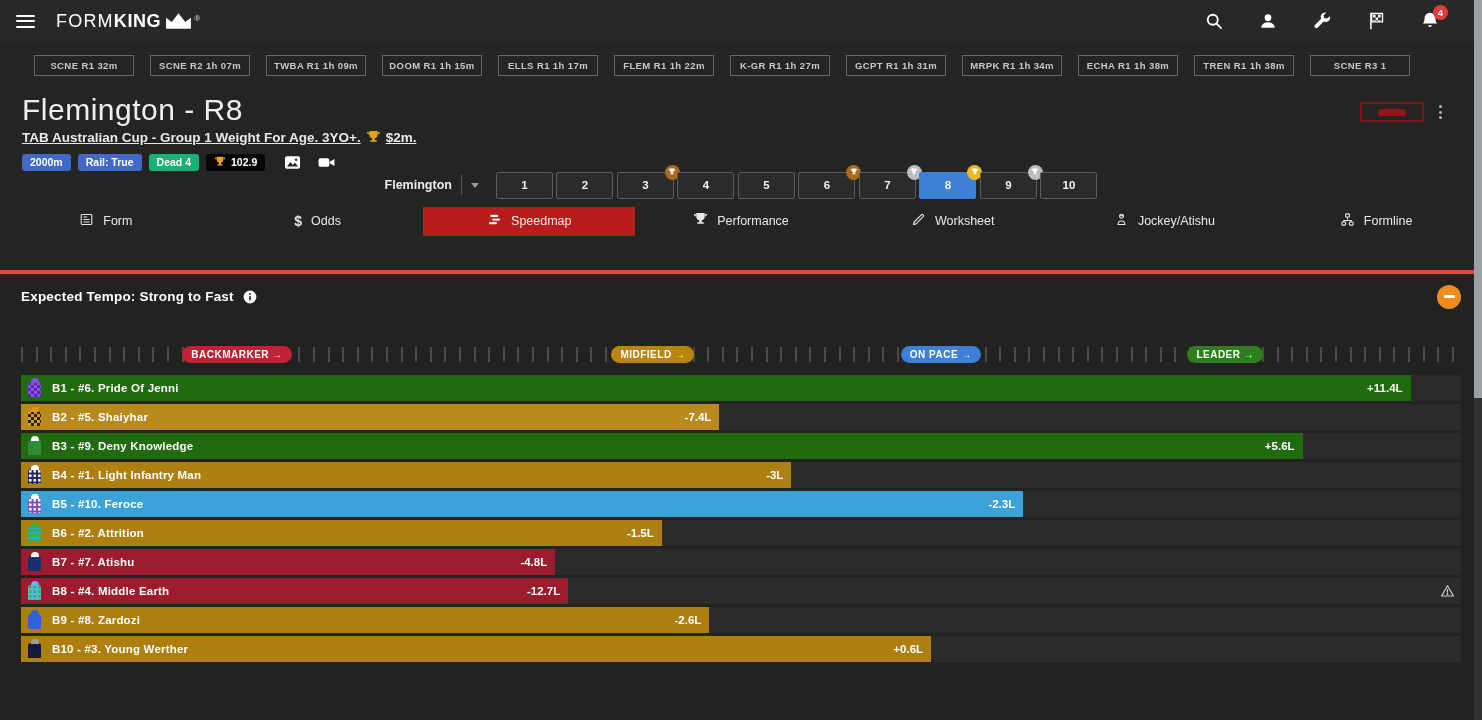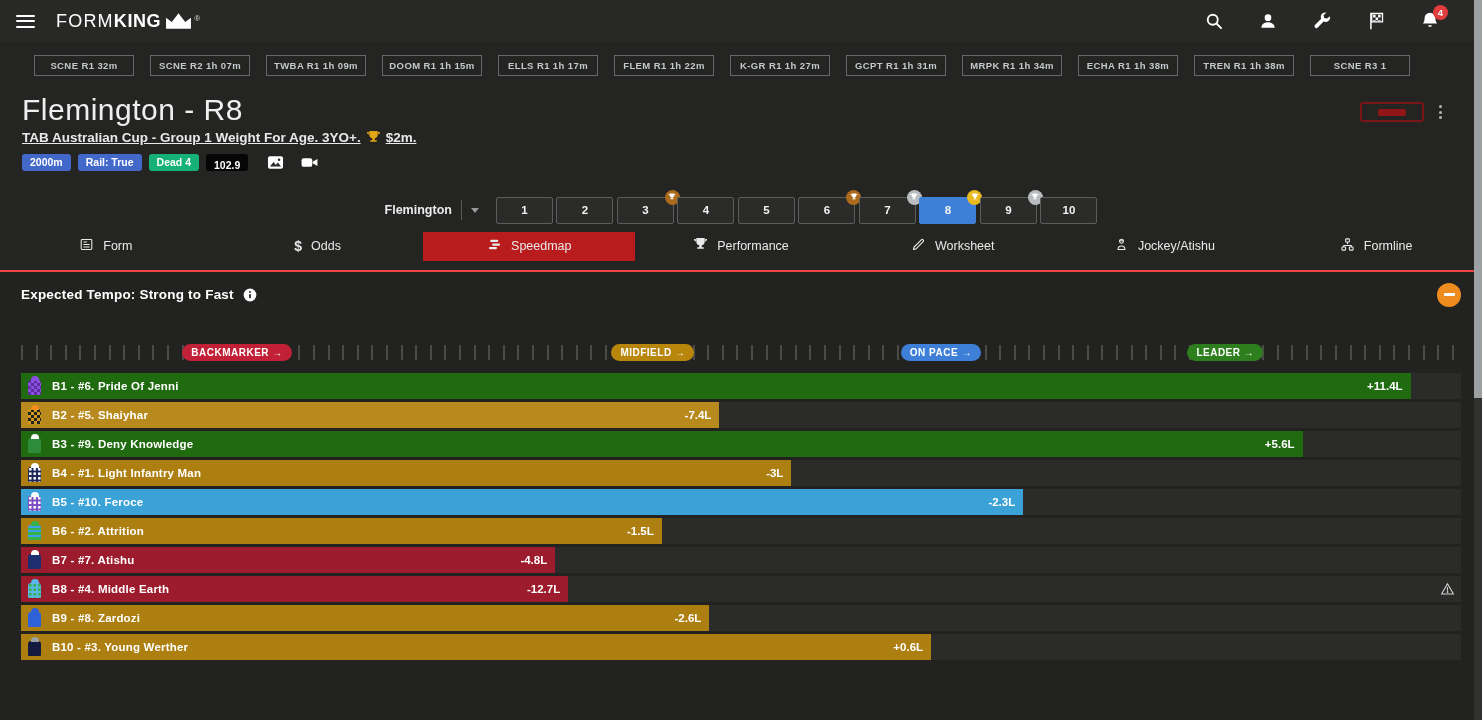--- a/index.html
+++ b/index.html
@@ -31,33 +31,33 @@
   
   .race-head { padding:9px 22px 0; position:relative; }
   .race-title { font-size:30px; font-weight:300; color:#efefef; letter-spacing:0.5px; line-height:1.12; }
   .race-sub { font-size:13.5px; color:#e9e9e9; font-weight:600; display:flex; align-items:center; gap:5px; margin-top:3px;text-decoration:underline; }
   .race-sub .trophy-gold { width:15px; height:15px; fill:#e2a615; }
   .badges { display:flex; gap:7px; margin-top:8px; align-items:center; }
   .badge { height:17px; padding:0 8px; border-radius:3px; font-size:10.5px; font-weight:700; color:#fff;
     display:flex; align-items:center; gap:5px; }
   .badge-blue { background:#4268c9; }
   .badge-green { background:#15b177; }
-  .badge-black { background:#060606;flex-direction:column; }
+  .badge-black { background:#060606; }
   .badge-black svg { width:12px; height:12px; fill:#e2a615; }
   .media-icons { display:flex; gap:15px; margin-left:11px; }
   .media-icons .micon { width:19px; height:19px; cursor:pointer; }
   .media-icons svg { width:100%; height:100%; }
   .head-actions { position:absolute; right:36px; top:17px; display:flex; align-items:center; gap:11px; }
   .promo-btn { width:64px; height:20px; border:2px solid #7c1517; border-radius:3px; background:transparent;
     display:flex; align-items:center; justify-content:center; cursor:pointer; }
   .promo-mark { width:28px; height:7px; background:#8f1517; border-radius:2px; }
   .dots-menu { display:flex; flex-direction:column; gap:2.5px; padding:4px; cursor:pointer; }
   .dots-menu i { width:3px; height:3px; border-radius:50%; background:#b5b5b5; }
   
-  .selector-row { margin-top:25px; display:flex; justify-content:center; align-items:center; }
+  .selector-row { display:flex; justify-content:center; align-items:center; }
   .venue-select { display:flex; align-items:center; gap:9px; margin-right:17px; cursor:pointer; }
   .venue-label { font-size:12.5px; color:#ececec; font-weight:600; }
   .venue-div { width:1px; height:20px; background:#5a5a5a; }
   .chevron { width:0; height:0; border-left:4px solid transparent; border-right:4px solid transparent; border-top:5px solid #9a9a9a; }
   .race-nums { display:flex; gap:3.5px; }
   .race-num { width:57px; height:27px; border:1px solid #5c5c5c; border-radius:2px; background:#2b2b2a; color:#f2f2f2;
     font-weight:700; font-size:11.5px; display:flex; align-items:center; justify-content:center; position:relative; cursor:pointer; }
   .race-num.selected { background:#3e7fd7; border-color:#3e7fd7; }
   .medal { position:absolute; top:-8px; right:-7px; width:15px; height:15px; border-radius:50%;
     display:flex; align-items:center; justify-content:center; }
@@ -66,21 +66,21 @@
   .medal-silver { background:#b9bdc0; }
   .medal-gold { background:#e9ba20; }
   
   .tab-row { display:flex; margin-top:8px; }
   .tab { flex:1; height:29px; display:flex; align-items:center; justify-content:center; gap:9px; color:#e9e9e9;
     font-size:12.5px; font-weight:500; cursor:pointer; }
   .tab.active { background:#b91c1c; }
   .tab svg { width:15px; height:15px; }
   .tab .dollar { font-size:14px; font-weight:600; }
   
-  .panel { position:absolute; top:270px; left:0; right:0; bottom:0; background:#222220; border-top:2px solid #ef4444; padding:0 21px; }
+  .panel { position:absolute; top:270px; left:0; right:0; bottom:0; background:#222220; border-top:4px solid #ef4444; padding:0 21px; }
   .tempo-row { height:45px; display:flex; align-items:center; justify-content:space-between; }
   .tempo-label { font-size:13.5px; font-weight:800; color:#fff; display:flex; align-items:center; gap:9px; letter-spacing:0.2px; }
   .info-icon { width:14px; height:14px; cursor:pointer; display:flex; }
   .info-icon svg { width:100%; height:100%; }
   .collapse-btn { width:24px; height:24px; border-radius:50%; background:#ee8c1e; border:none; cursor:pointer;
     display:flex; align-items:center; justify-content:center; }
   .collapse-btn i { width:11px; height:2.5px; background:#fff; border-radius:1px; }
   .ruler { margin-top:28px; height:15px; position:relative;
     background:repeating-linear-gradient(to right,#4a4a48 0 2px, transparent 2px 14.6px); }
   .pos-pill { position:absolute; top:-1px; height:17px; padding:1px 9px; border-radius:9px; font-size:10px; font-weight:800;

